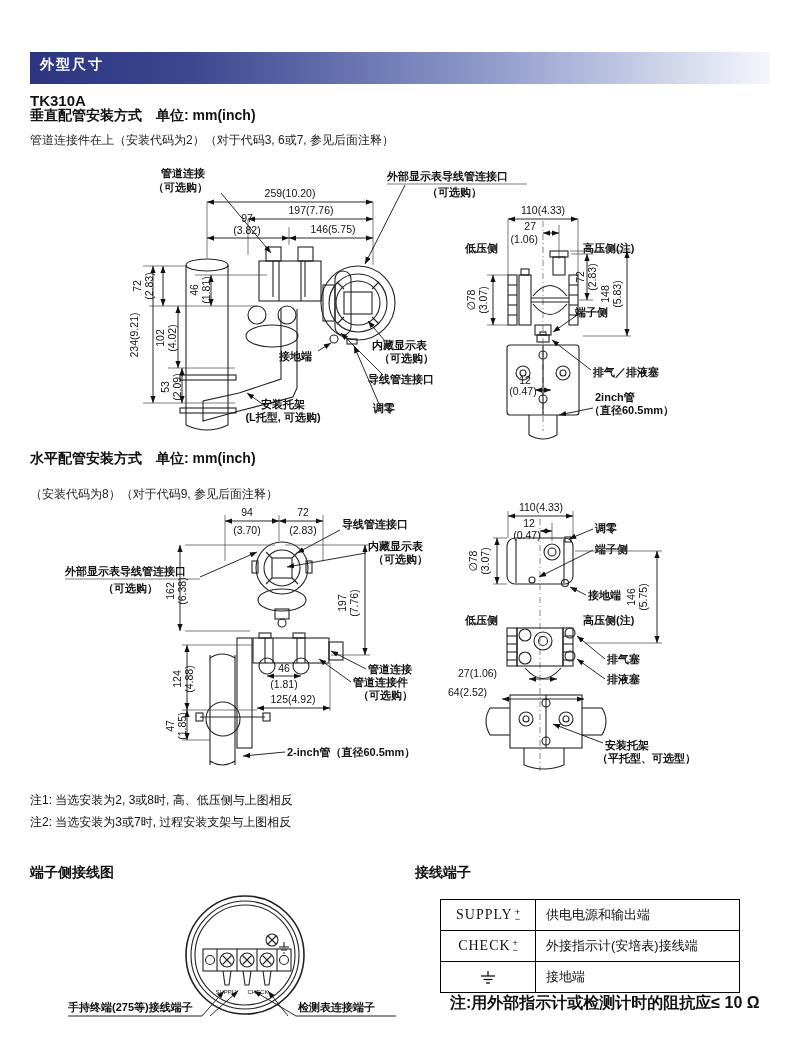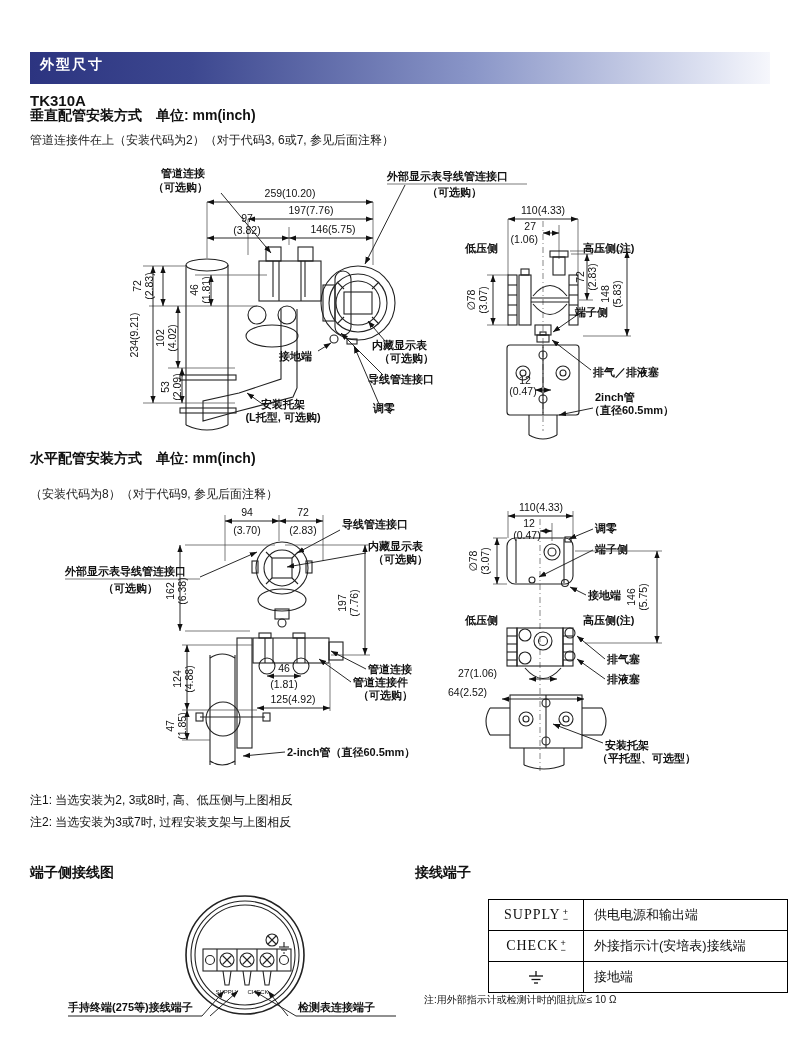--- a/index.html
+++ b/index.html
@@ -15,28 +15,28 @@
   .h3{position:absolute;font-size:14px;font-weight:bold;}
   svg{position:absolute;}
   svg text{font-family:"Liberation Sans","DejaVu Sans",sans-serif;}
   .dim{font-size:10.5px;fill:#111;}
   .lbl{font-size:11px;font-weight:bold;fill:#111;}
   .tiny{font-size:6px;fill:#111;}
   .ln{stroke:#222;stroke-width:1.1;fill:none;}
   .thin{stroke:#444;stroke-width:0.7;fill:none;}
   .dimln{stroke:#111;stroke-width:0.9;fill:none;}
   .dash{stroke:#555;stroke-width:0.7;fill:none;stroke-dasharray:6 3 1 3;}
-  .ttable{position:absolute;left:440px;top:899px;border-collapse:collapse;margin-left:48px;}
+  .ttable{position:absolute;left:440px;top:899px;border-collapse:collapse;}
   .ttable td{border:1px solid #000;height:30px;font-size:13px;padding:0 10px;}
   .ttable tr td:first-child{width:86px;text-align:center;padding:0 4px;}
   .ttable tr td:last-child{width:183px;}
   .ttable{border:1.5px solid #000;}
   .sig{font-family:"Liberation Serif","DejaVu Serif",serif;font-size:14px;letter-spacing:1px;}
   .pm{display:inline-block;vertical-align:middle;font-size:9px;line-height:7px;margin-left:2px;text-align:center;}
-  .tnote{position:absolute;left:424px;top:993px;font-size:10px;font-weight:normal;}
+  .tnote{position:absolute;left:450px;top:993px;font-size:16px;font-weight:bold;}
 </style>
 </head>
 <body>
 
 <div class="page">
 
   <div class="hdrbar">
     <span>外型尺寸</span>
   </div>
   <div class="model">TK310A</div>

